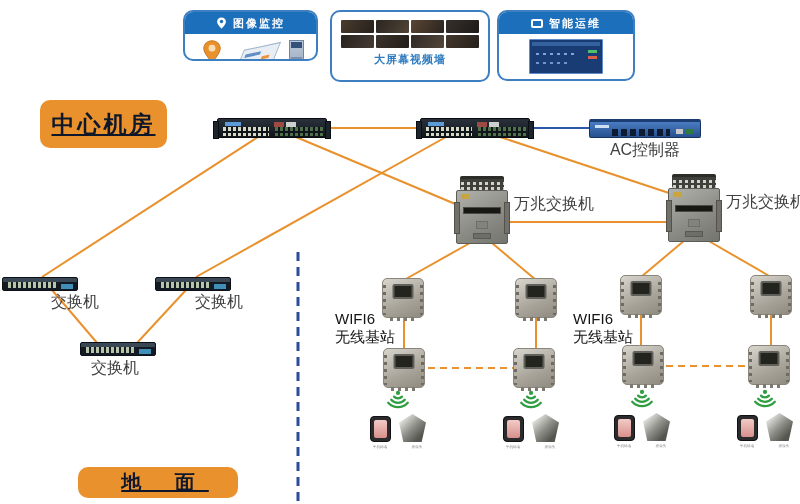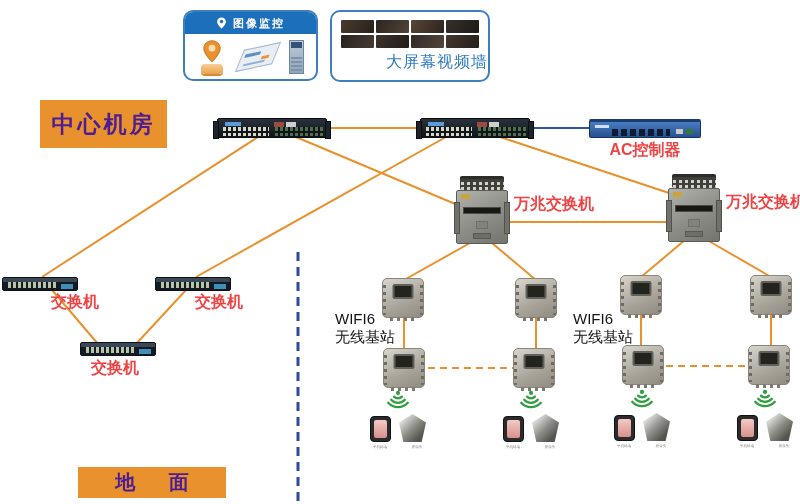--- a/index.html
+++ b/index.html
@@ -33,31 +33,31 @@
   .wall-grid { display:grid; grid-template-columns:repeat(4,1fr); gap:2px; margin:8px 9px 0 9px; }
   .wall-cell { height:13px; border-radius:1px; }
   .wall-cell:nth-child(1){background:linear-gradient(120deg,#4a3c2e,#26201c);}
   .wall-cell:nth-child(2){background:linear-gradient(120deg,#2b2520,#514437);}
   .wall-cell:nth-child(3){background:linear-gradient(120deg,#5a4634,#2a241f);}
   .wall-cell:nth-child(4){background:linear-gradient(120deg,#35302c,#1e1a17);}
   .wall-cell:nth-child(5){background:linear-gradient(120deg,#27221e,#463c34);}
   .wall-cell:nth-child(6){background:linear-gradient(120deg,#3c332b,#211c18);}
   .wall-cell:nth-child(7){background:linear-gradient(120deg,#2f2a26,#54463a);}
   .wall-cell:nth-child(8){background:linear-gradient(120deg,#45382c,#241f1b);}
-  .wall-caption { text-align:right; color:#2F7BC0; font-size:16px; letter-spacing:1px; margin-top:4px; }
+  .wall-caption { text-align:center; color:#2F7BC0; font-size:11px; letter-spacing:1px; margin-top:4px;font-weight:bold; }
 
   
   .ops-screen { width:74px; height:35px; margin:5px auto 0 auto; background-color:#1a3c74; border:1px solid #5d8cc8; border-radius:1px;
     background-image:linear-gradient(#35619f,#35619f),linear-gradient(#4ec06a,#4ec06a),linear-gradient(#d8604a,#d8604a),
       repeating-linear-gradient(90deg,#7fa6d8 0 3px,transparent 3px 7px),repeating-linear-gradient(90deg,#6f96c8 0 3px,transparent 3px 7px);
     background-size:68px 4px,9px 3px,9px 3px,40px 2px,34px 2px;
     background-position:2px 2px,58px 10px,58px 16px,6px 13px,6px 22px; background-repeat:no-repeat; }
 
   
-  .zone { background:#E8912D; border-radius:0; color:#4c1d95; font-weight:bold; display:flex; align-items:center; justify-content:center; }
+  .zone { background:#E8912D; border-radius:10px; color:#0f172a; font-weight:bold; display:flex; align-items:center; justify-content:center;text-decoration:underline; }
   .zone.big { font-size:23px; letter-spacing:3px; }
   .zone.wide { font-size:20px; letter-spacing:14px; text-indent:14px; }
 
   
   .rack { width:110px; height:20px; background:linear-gradient(#2a313b,#10151b); border:1px solid #0a0d11; border-radius:2px; }
   .rack::before,.rack::after { content:""; position:absolute; top:2px; width:4px; height:16px; background:#1d242c; border:1px solid #0a0d11; }
   .rack::before { left:-5px; } .rack::after { right:-5px; }
   .rack .r-label { position:absolute; left:7px; top:3px; width:16px; height:4px; background:#5a9bd8; }
   .rack .r-mid { position:absolute; left:56px; top:3px; width:10px; height:5px; background:#9c4a42; box-shadow:12px 0 0 #cfcfcf; }
   .rack .r-ports-a { position:absolute; left:5px; top:8px; width:46px; height:9px;
@@ -110,21 +110,21 @@
   .tgroup svg { display:block; }
   .t-row { display:flex; gap:8px; align-items:flex-end; margin-top:2px; }
   .phone { position:relative; width:21px; height:26px; background:#2b2b2e; border:1px solid #121214; border-radius:4px; }
   .phone::before { content:""; position:absolute; inset:3px; border-radius:2px; background:linear-gradient(#f2cbc6,#d8908c); }
   .cam { width:27px; height:28px; clip-path:polygon(50% 0,100% 30%,84% 100%,16% 100%,0 30%);
       background:linear-gradient(135deg,#e4e4e0 15%,#8e8e88 50%,#55554f 80%); }
   .t-caps { display:flex; gap:9px; margin-top:2px; }
   .t-caps span { display:block; width:28px; text-align:center; font-size:5px; transform:scale(0.72); color:#8a8a8a; white-space:nowrap; }
 
   
-  .dev-label { font-size:16px; color:#ef4444; font-weight:700; white-space:nowrap; }
+  .dev-label { font-size:16px; color:#404040; font-weight:400; white-space:nowrap; }
   .dev-label.center { text-align:center; }
   .wifi-label { font-size:15px; color:#141414; line-height:1.22; font-weight:500; }
 </style>
 </head>
 <body>
 
 <div class="stage">
 
   <svg class="wires" width="800" height="504" viewBox="0 0 800 504">
     <g stroke="#E8912D" stroke-width="2" fill="none">
@@ -146,21 +146,21 @@
       <line x1="771" y1="314" x2="771" y2="346"></line>
     </g>
     <g stroke="#E8912D" stroke-width="2" stroke-dasharray="7 5" fill="none">
       <line x1="428" y1="368" x2="514" y2="368"></line>
       <line x1="666" y1="366" x2="749" y2="366"></line>
     </g>
     <line x1="533" y1="128" x2="589" y2="128" stroke="#2B57A5" stroke-width="2"></line>
     <line x1="298" y1="252" x2="298" y2="504" stroke="#2B4B9B" stroke-width="3" stroke-dasharray="9 6"></line>
   </svg>
 
-  <div class="abs card" style="left:183px;top:10px;width:135px;height:71px;">
+  <div class="abs card" style="left:183px;top:10px;width:135px;height:51px;">
     <div class="card-header">
       <svg width="11" height="13" viewBox="0 0 12 14">
         <path d="M6 0.5 C3.2 0.5 1.2 2.6 1.2 5 C1.2 8.2 6 12.5 6 12.5 C6 12.5 10.8 8.2 10.8 5 C10.8 2.6 8.8 0.5 6 0.5 Z" fill="#ffffff"></path>
         <circle cx="6" cy="4.8" r="1.8" fill="#1C6FBA"></circle>
       </svg>
       <span class="card-title">图像监控</span>
     </div>
     <div class="card-body">
       <div class="pin-wrap">
         <span class="pin-base"></span>
@@ -181,23 +181,30 @@
       <div class="wall-cell"></div>
       <div class="wall-cell"></div>
       <div class="wall-cell"></div>
       <div class="wall-cell"></div>
       <div class="wall-cell"></div>
       <div class="wall-cell"></div>
     </div>
     <div class="wall-caption">大屏幕视频墙</div>
   </div>
 
+  <div class="abs card" style="left:497px;top:10px;width:138px;height:71px;">
+    <div class="card-header">
+      <span class="monitor-glyph"></span>
+      <span class="card-title">智能运维</span>
+    </div>
+    <div class="ops-screen"></div>
+  </div>
 
   <div class="abs zone big" style="left:40px;top:100px;width:127px;height:48px;">中心机房</div>
-  <div class="abs zone wide" style="left:78px;top:467px;width:148px;height:31px;">地 面</div>
+  <div class="abs zone wide" style="left:78px;top:467px;width:160px;height:31px;">地 面</div>
 
   <div class="abs rack" style="left:217px;top:118px;">
     <i class="r-label"></i>
       <i class="r-mid"></i>
       <i class="r-ports-a"></i>
       <i class="r-ports-b"></i>
   </div>
   <div class="abs rack" style="left:420px;top:118px;">
     <i class="r-label"></i>
       <i class="r-mid"></i>

